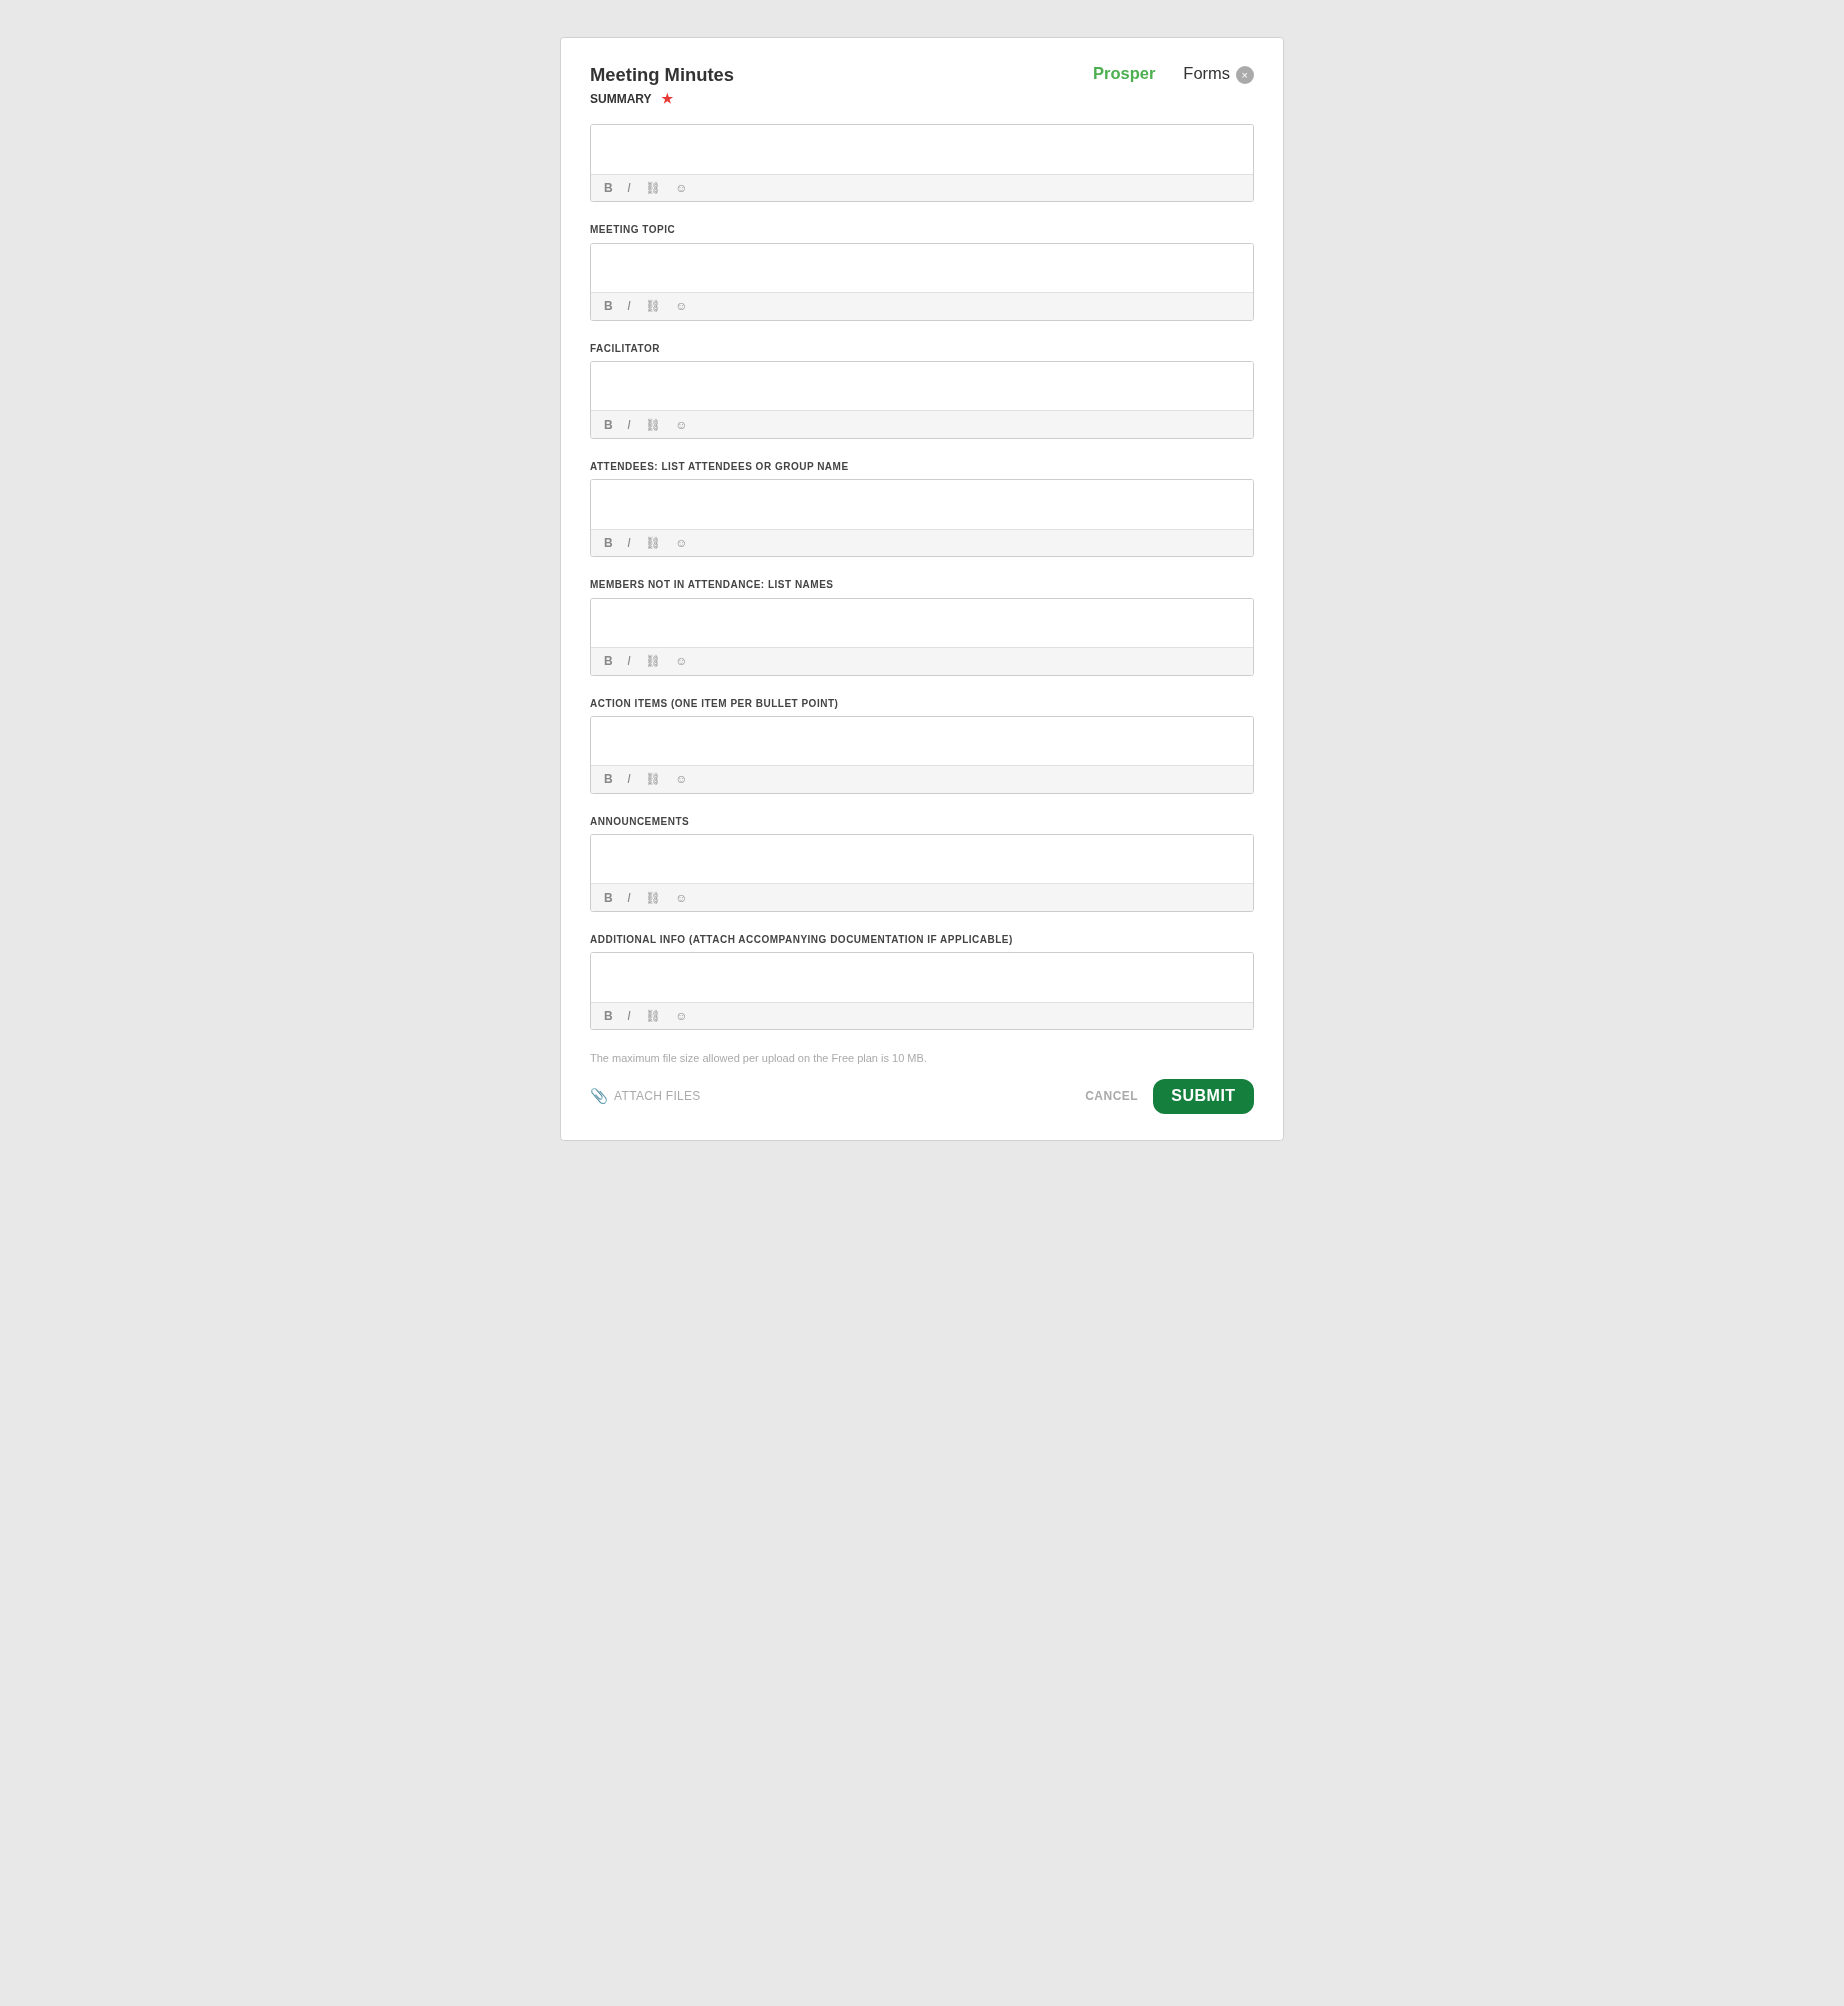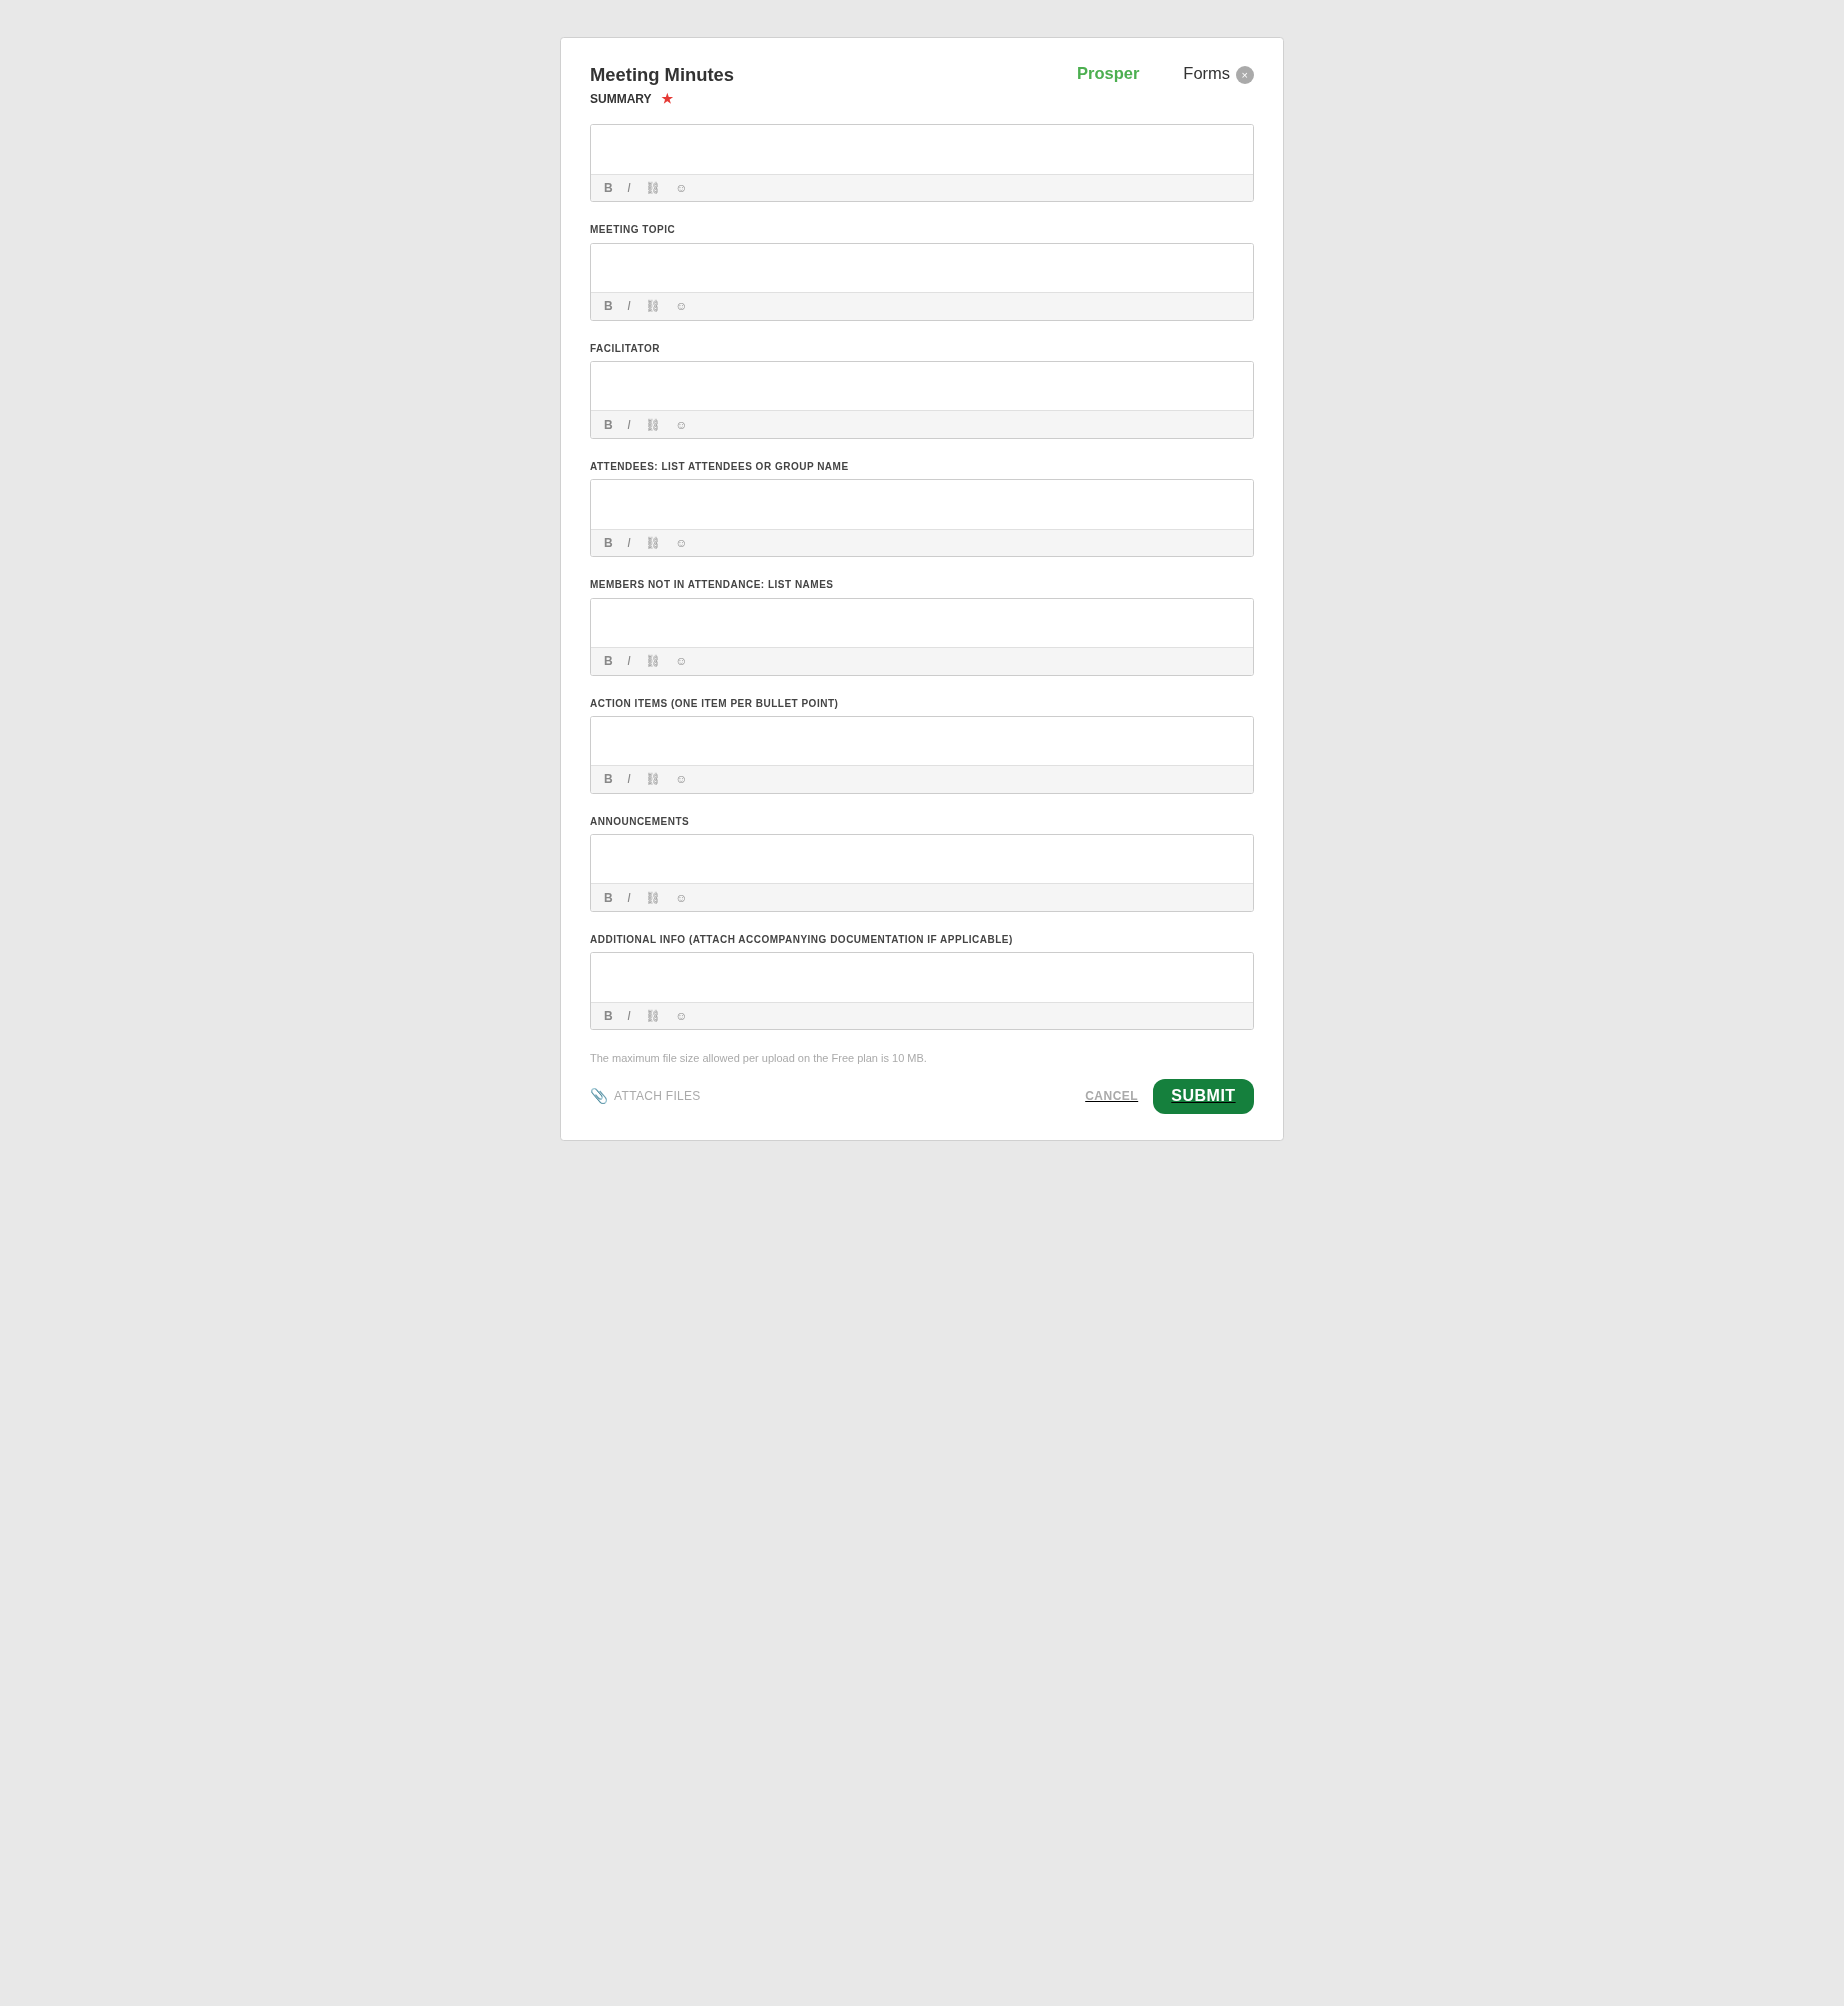--- a/index.html
+++ b/index.html
@@ -57,21 +57,21 @@
     }
 
     .required-star {
       color: #e53935;
       font-size: 13px;
     }
 
     .logo {
       display: flex;
       align-items: flex-end;
-      gap: 16px;
+      gap: 0;
     }
 
     .logo-prosper {
       font-size: 16.5px;
       font-weight: 700;
       color: #4CAF50;
     }
 
     .logo-forms {
       font-size: 16.5px;
@@ -198,21 +198,20 @@
 
     .attach-icon {
       font-size: 14.7px;
       color: #aaaaaa;
     }
 
     .action-buttons {
       display: flex;
       align-items: center;
       gap: 14.7px;
-      text-decoration: underline;
     }
 
     .cancel-btn {
       background: none;
       border: none;
       cursor: pointer;
       color: #aaaaaa;
       font-size: 12px;
       font-weight: 600;
       letter-spacing: 0.5px;

